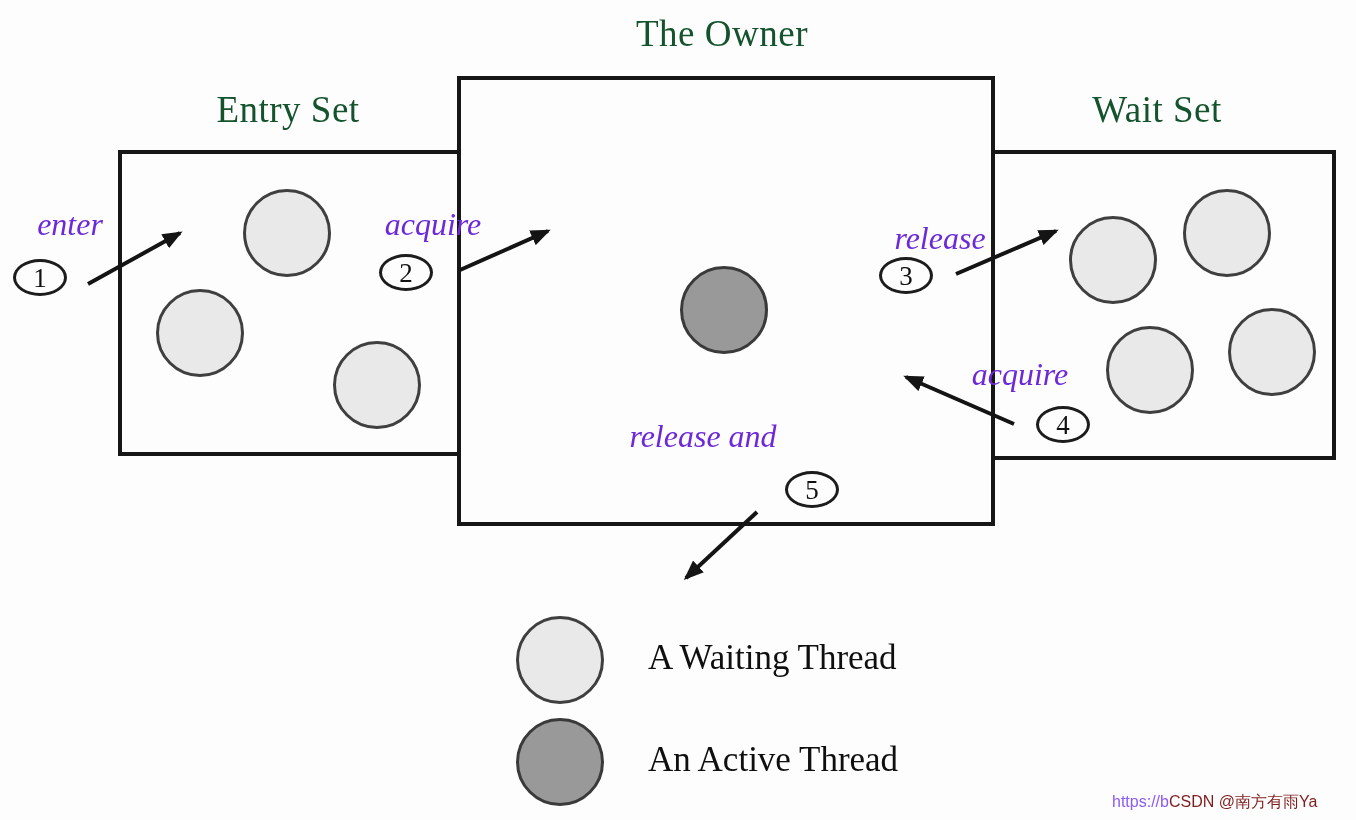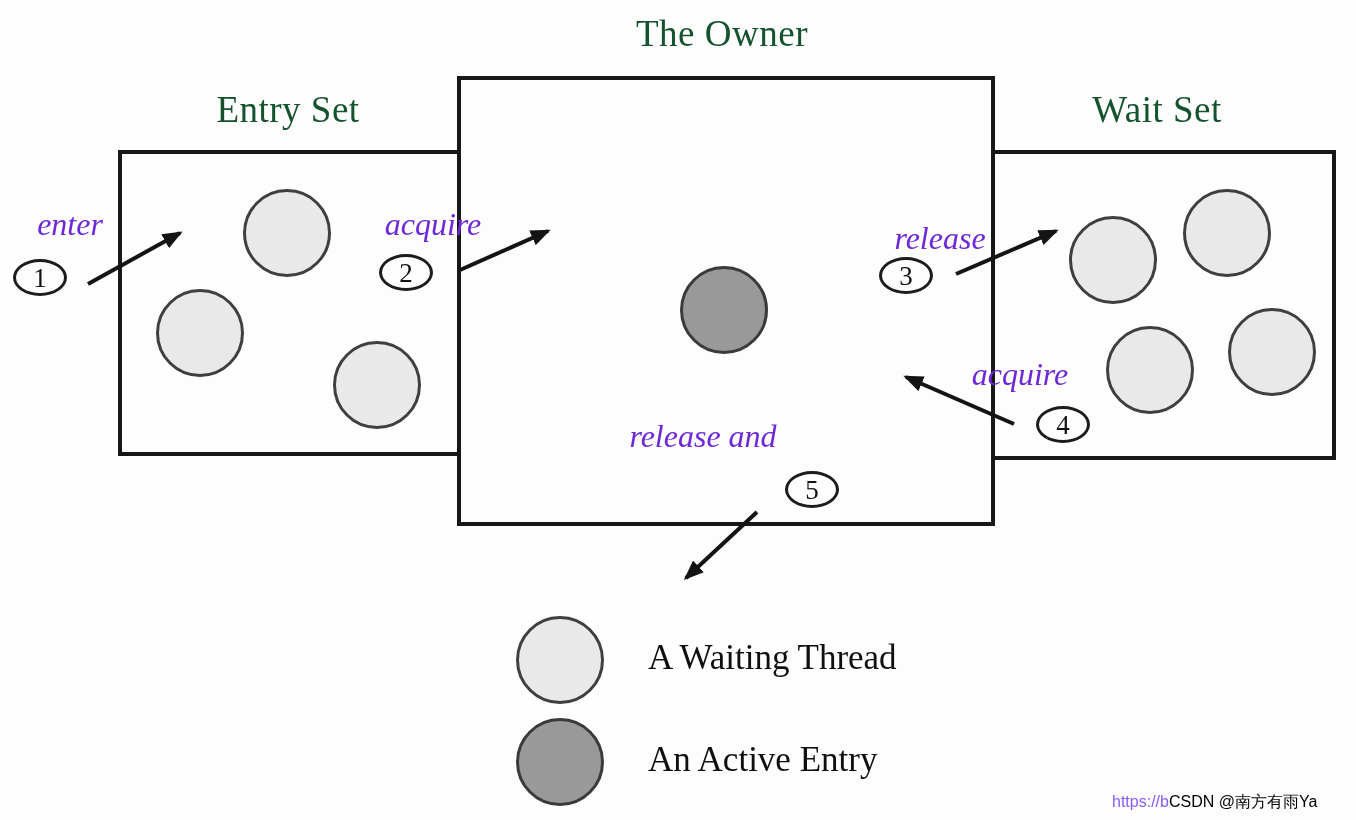--- a/index.html
+++ b/index.html
@@ -57,21 +57,21 @@
     position:absolute; font-size:35px; color:#0f0f0f; white-space:nowrap;
   }
   .legend-waiting-label { left:648px; top:638px; }
   .legend-active-label  { left:648px; top:740px; }
 
   .watermark {
     position:absolute; left:1112px; top:792px; font-size:16px;
     font-family:"Liberation Sans","DejaVu Sans",sans-serif; white-space:nowrap;
   }
   .watermark .wm-url  { color:#8b5cf6; }
-  .watermark .wm-text { color:#000000; }
+  .watermark .wm-text { color:#7f1d1d; }
 </style>
 </head>
 <body>
 
 <div class="canvas">
 
   <div class="box entry-box"></div>
   <div class="box wait-box"></div>
   <div class="box owner-box"></div>
 
@@ -112,19 +112,19 @@
     <line x1="460" y1="270" x2="548" y2="231" stroke="#141414" stroke-width="4" marker-end="url(#ah)"></line>
     <line x1="956" y1="274" x2="1056" y2="231" stroke="#141414" stroke-width="4" marker-end="url(#ah)"></line>
     <line x1="1014" y1="424" x2="906" y2="377" stroke="#141414" stroke-width="4" marker-end="url(#ah)"></line>
     <line x1="757" y1="512" x2="686" y2="578" stroke="#141414" stroke-width="4" marker-end="url(#ah)"></line>
   </svg>
 
   <div class="thread" style="left:516px; top:616px;"></div>
   <div class="legend-label legend-waiting-label">A Waiting Thread</div>
 
   <div class="thread active" style="left:516px; top:718px;"></div>
-  <div class="legend-label legend-active-label">An Active Entry</div>
+  <div class="legend-label legend-active-label">An Active Thread</div>
 
   <div class="watermark">
     <span class="wm-url">https://b</span><span class="wm-text">CSDN @南方有雨Ya</span>
   </div>
 
 </div>
 
 </body></html>

